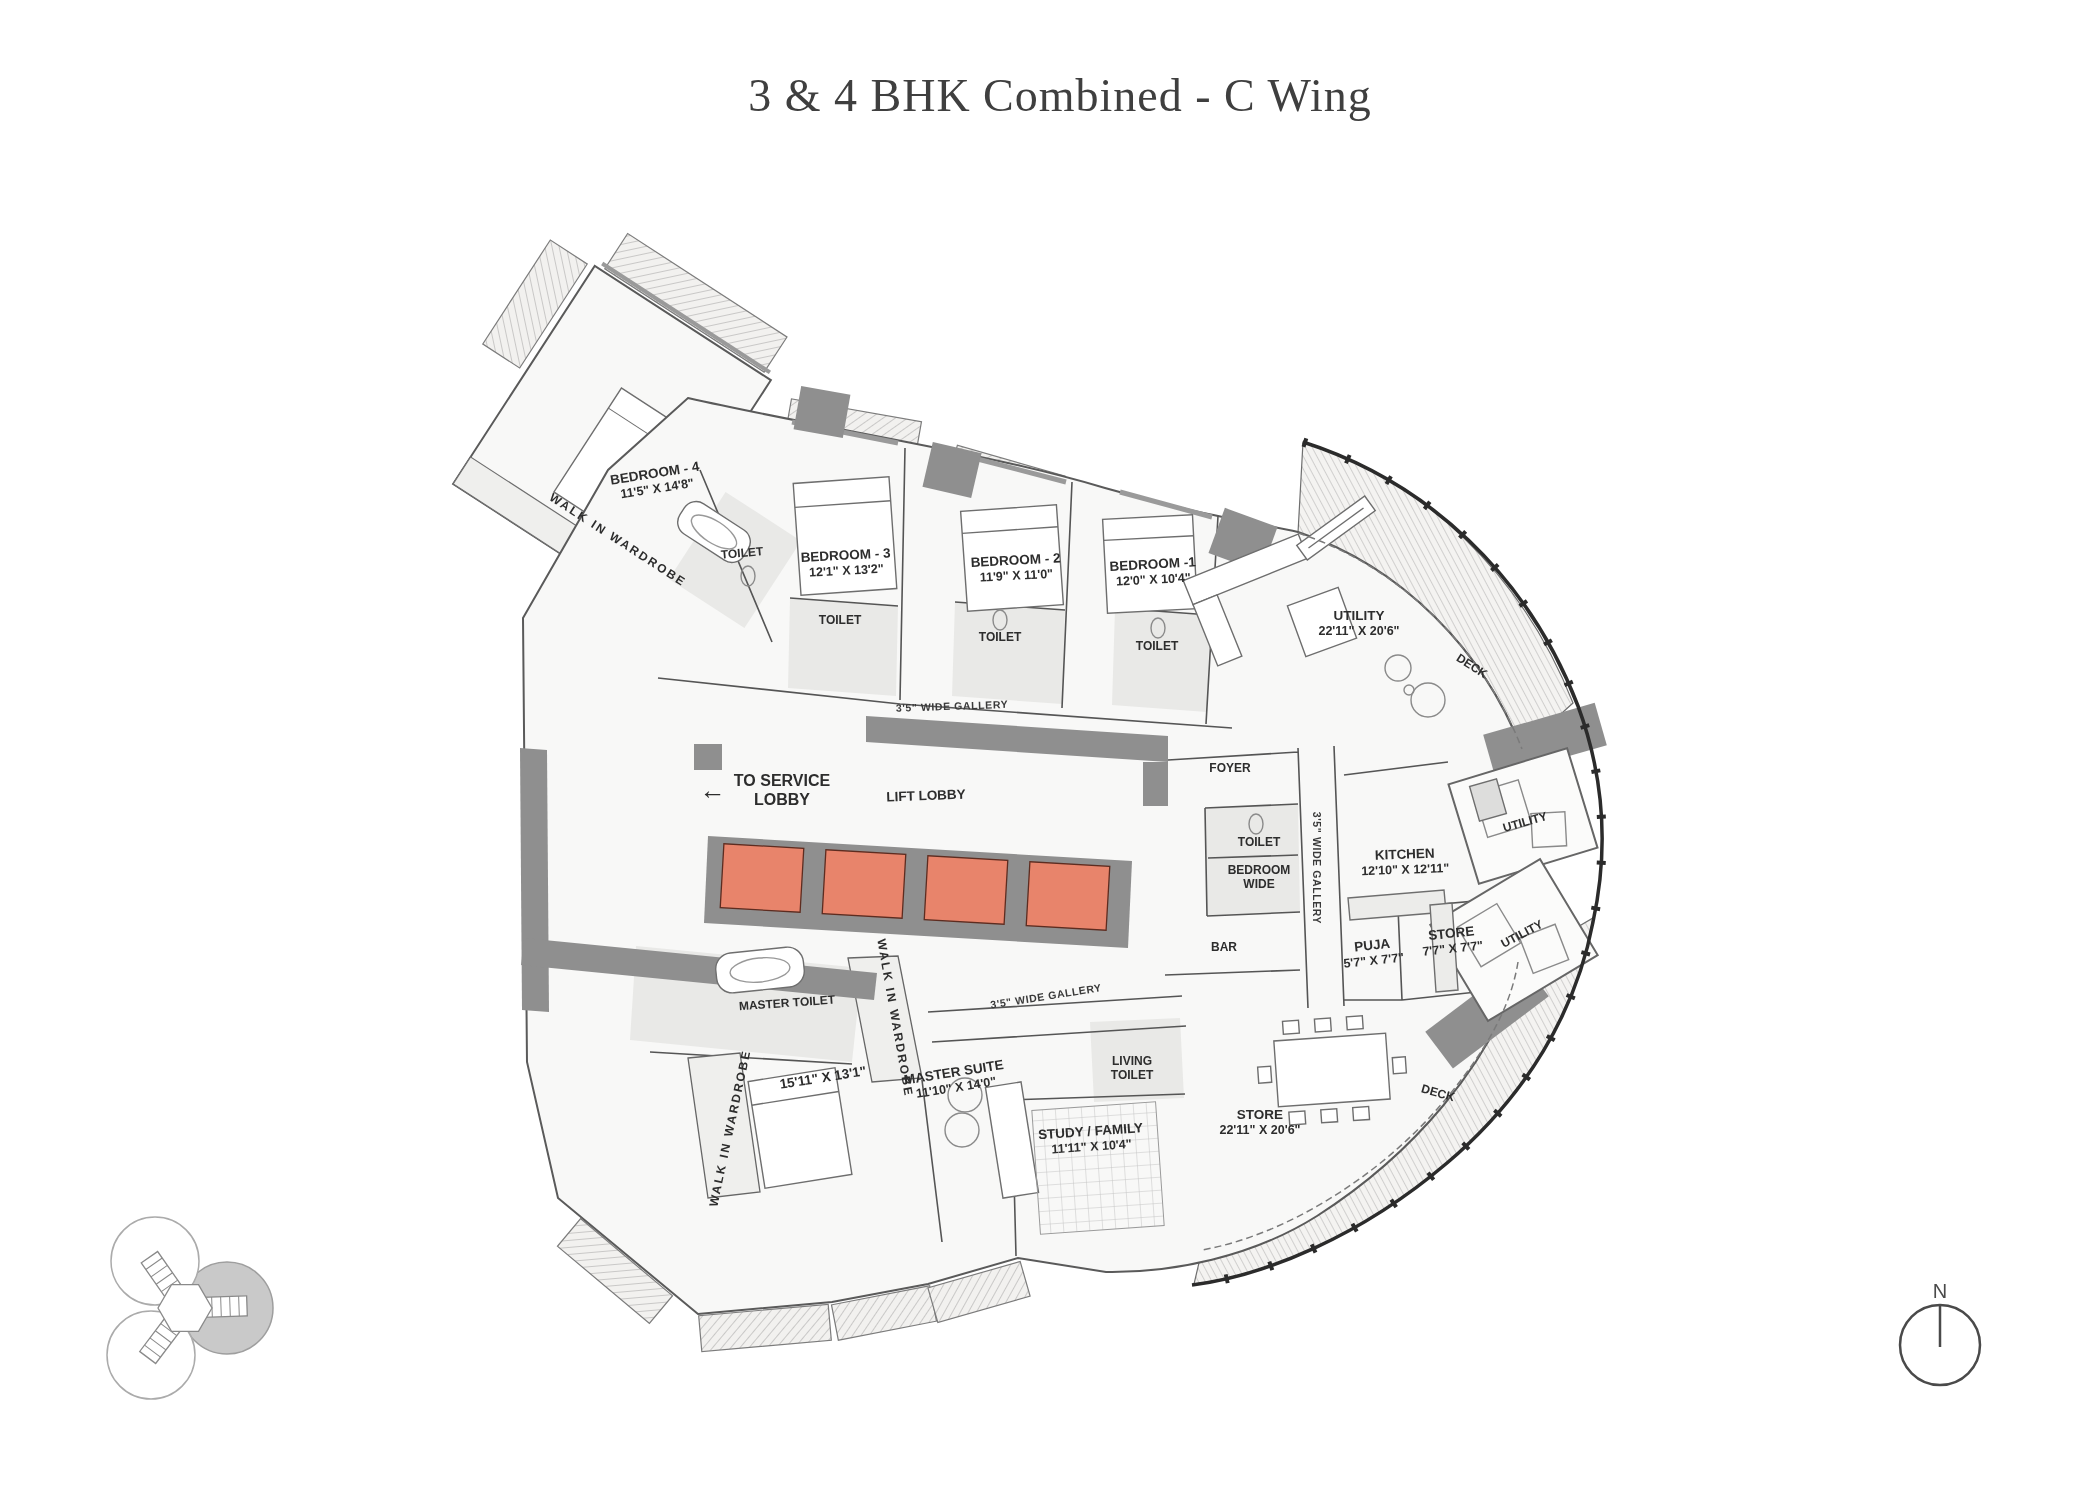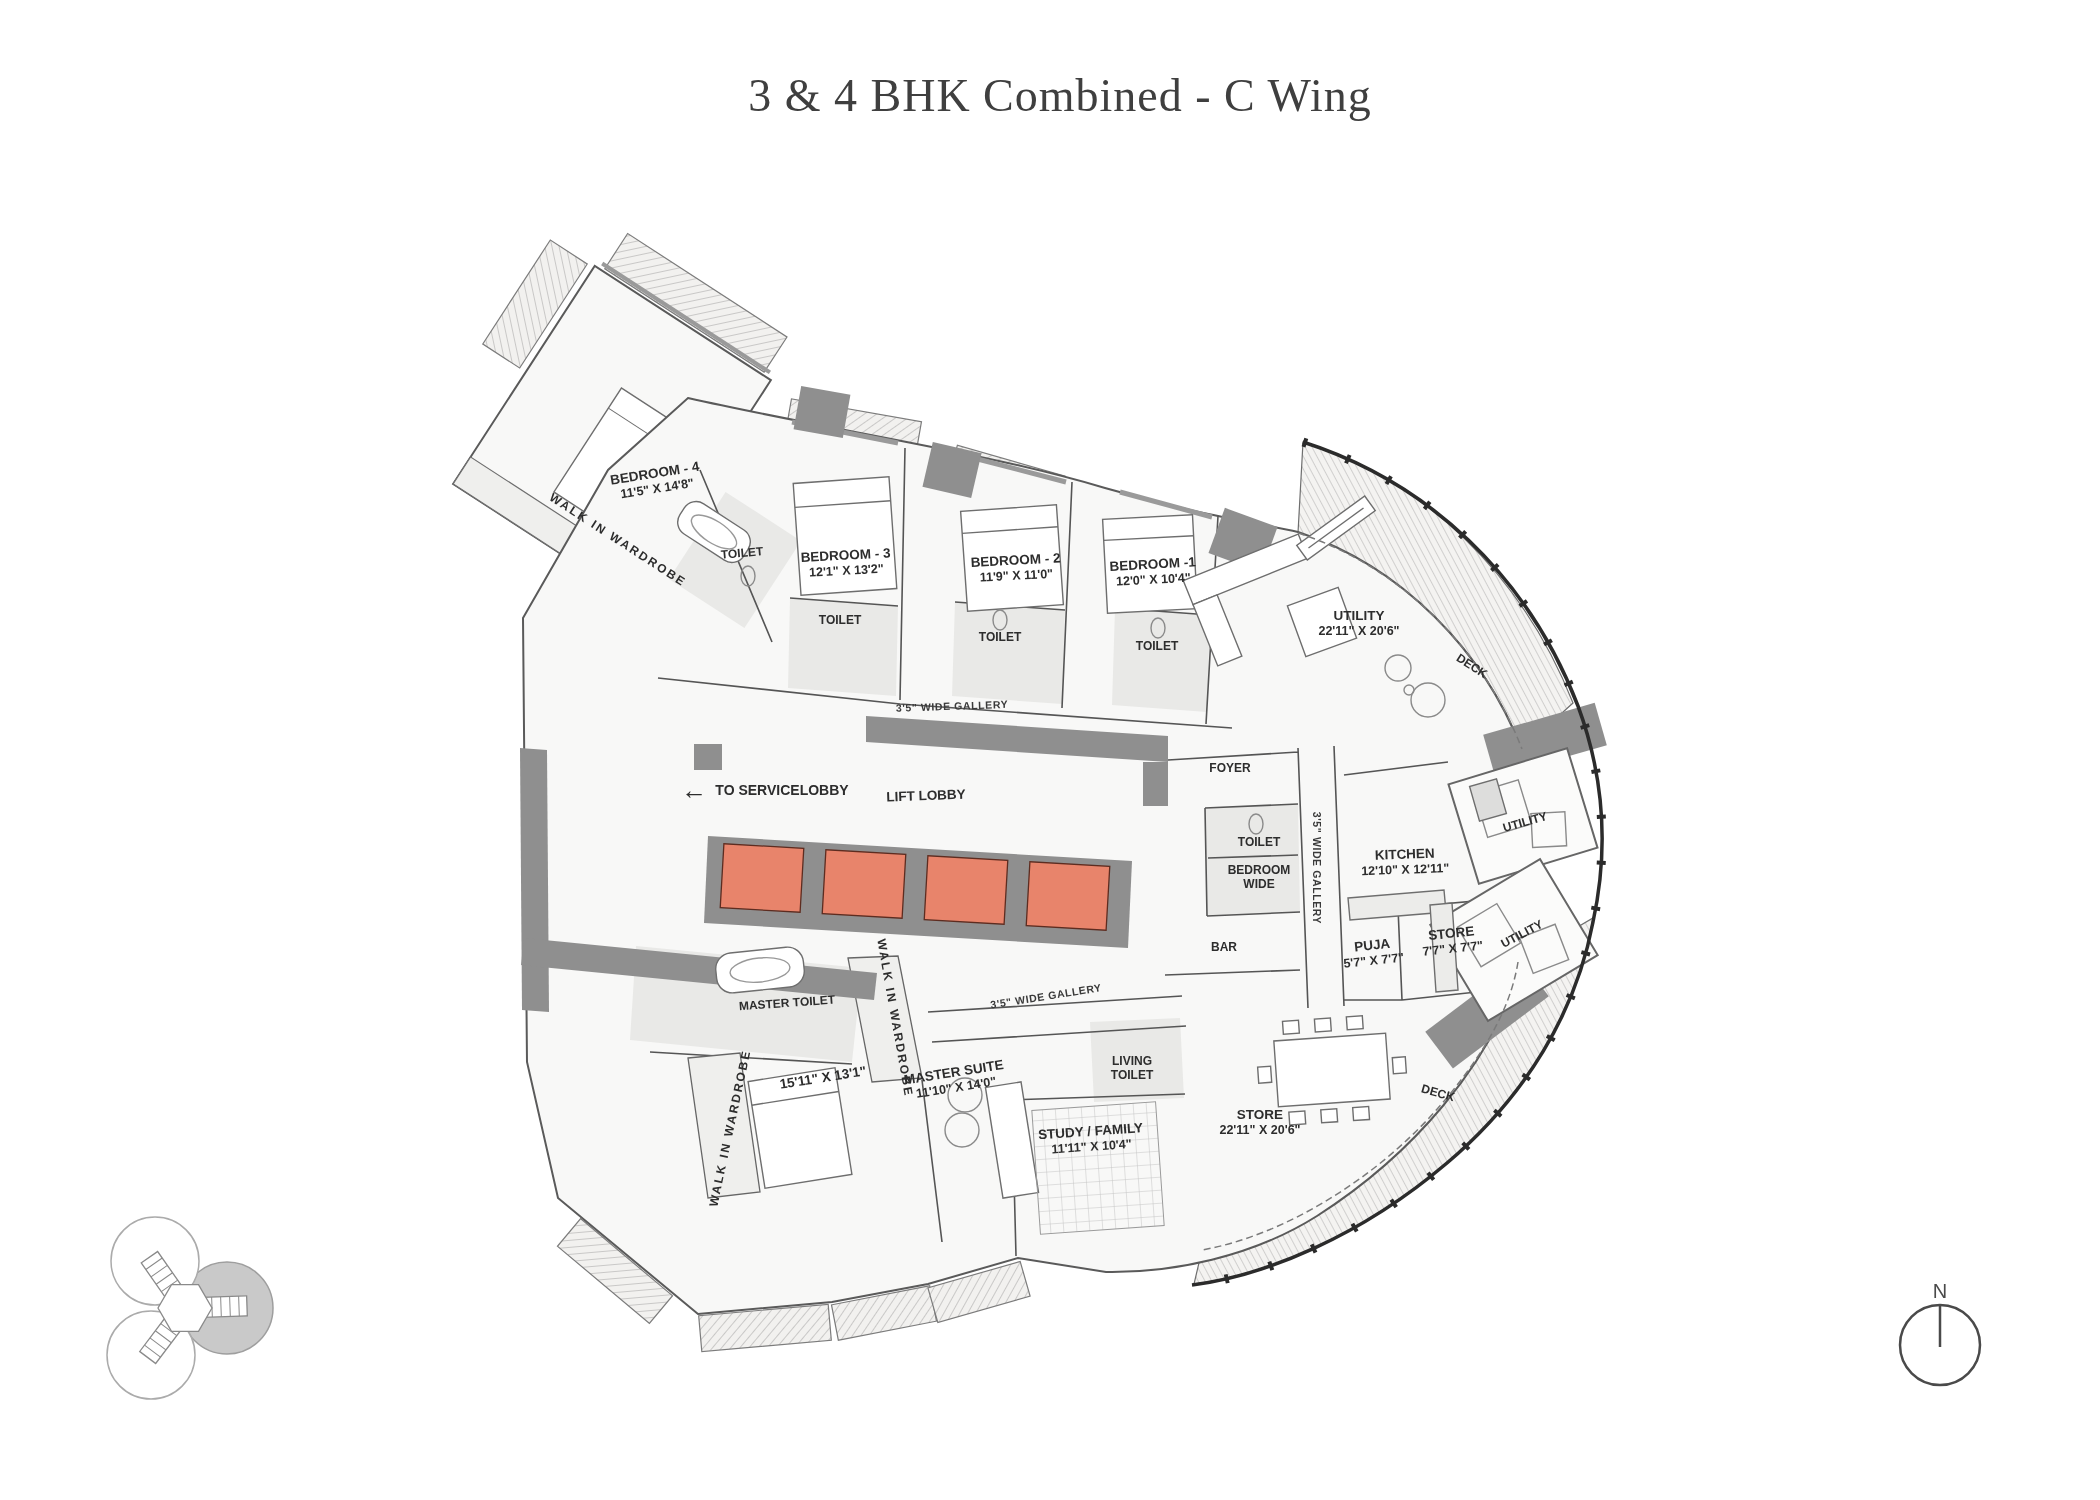--- a/index.html
+++ b/index.html
@@ -11,21 +11,21 @@
   .lbl{position:absolute;transform:translate(-50%,-50%) rotate(var(--r,0deg));
        display:flex;flex-direction:column;align-items:center;line-height:1.18;
        white-space:nowrap;text-align:center;z-index:3;}
   .rm{font-size:13.5px;font-weight:bold;}
   .rm .d{font-size:12.5px;font-weight:bold;}
   .sm{font-size:12px;font-weight:bold;}
   .tiny{font-size:10.5px;font-weight:bold;letter-spacing:.6px;color:#3a3a3a;}
   .ww{font-size:12px;font-weight:bold;letter-spacing:2.2px;}
   .svc{flex-direction:row;gap:8px;align-items:center;}
   .svc .arr{font-size:26px;font-weight:bold;line-height:1;}
-  .svc .txt{display:flex;flex-direction:row;align-items:center;font-size:14px;font-weight:bold;line-height:1.2;}
+  .svc .txt{display:flex;flex-direction:column;align-items:center;font-size:16px;font-weight:bold;line-height:1.2;}
   .north{font-size:20px;color:#4a4a4a;font-weight:400;}
 </style>
 </head>
 <body>
 
 <div id="plan">
 
 <svg width="2100" height="1500" viewBox="0 0 2100 1500">
   <defs>
     <pattern id="hA" width="7" height="7" patternUnits="userSpaceOnUse" patternTransform="rotate(45)">

